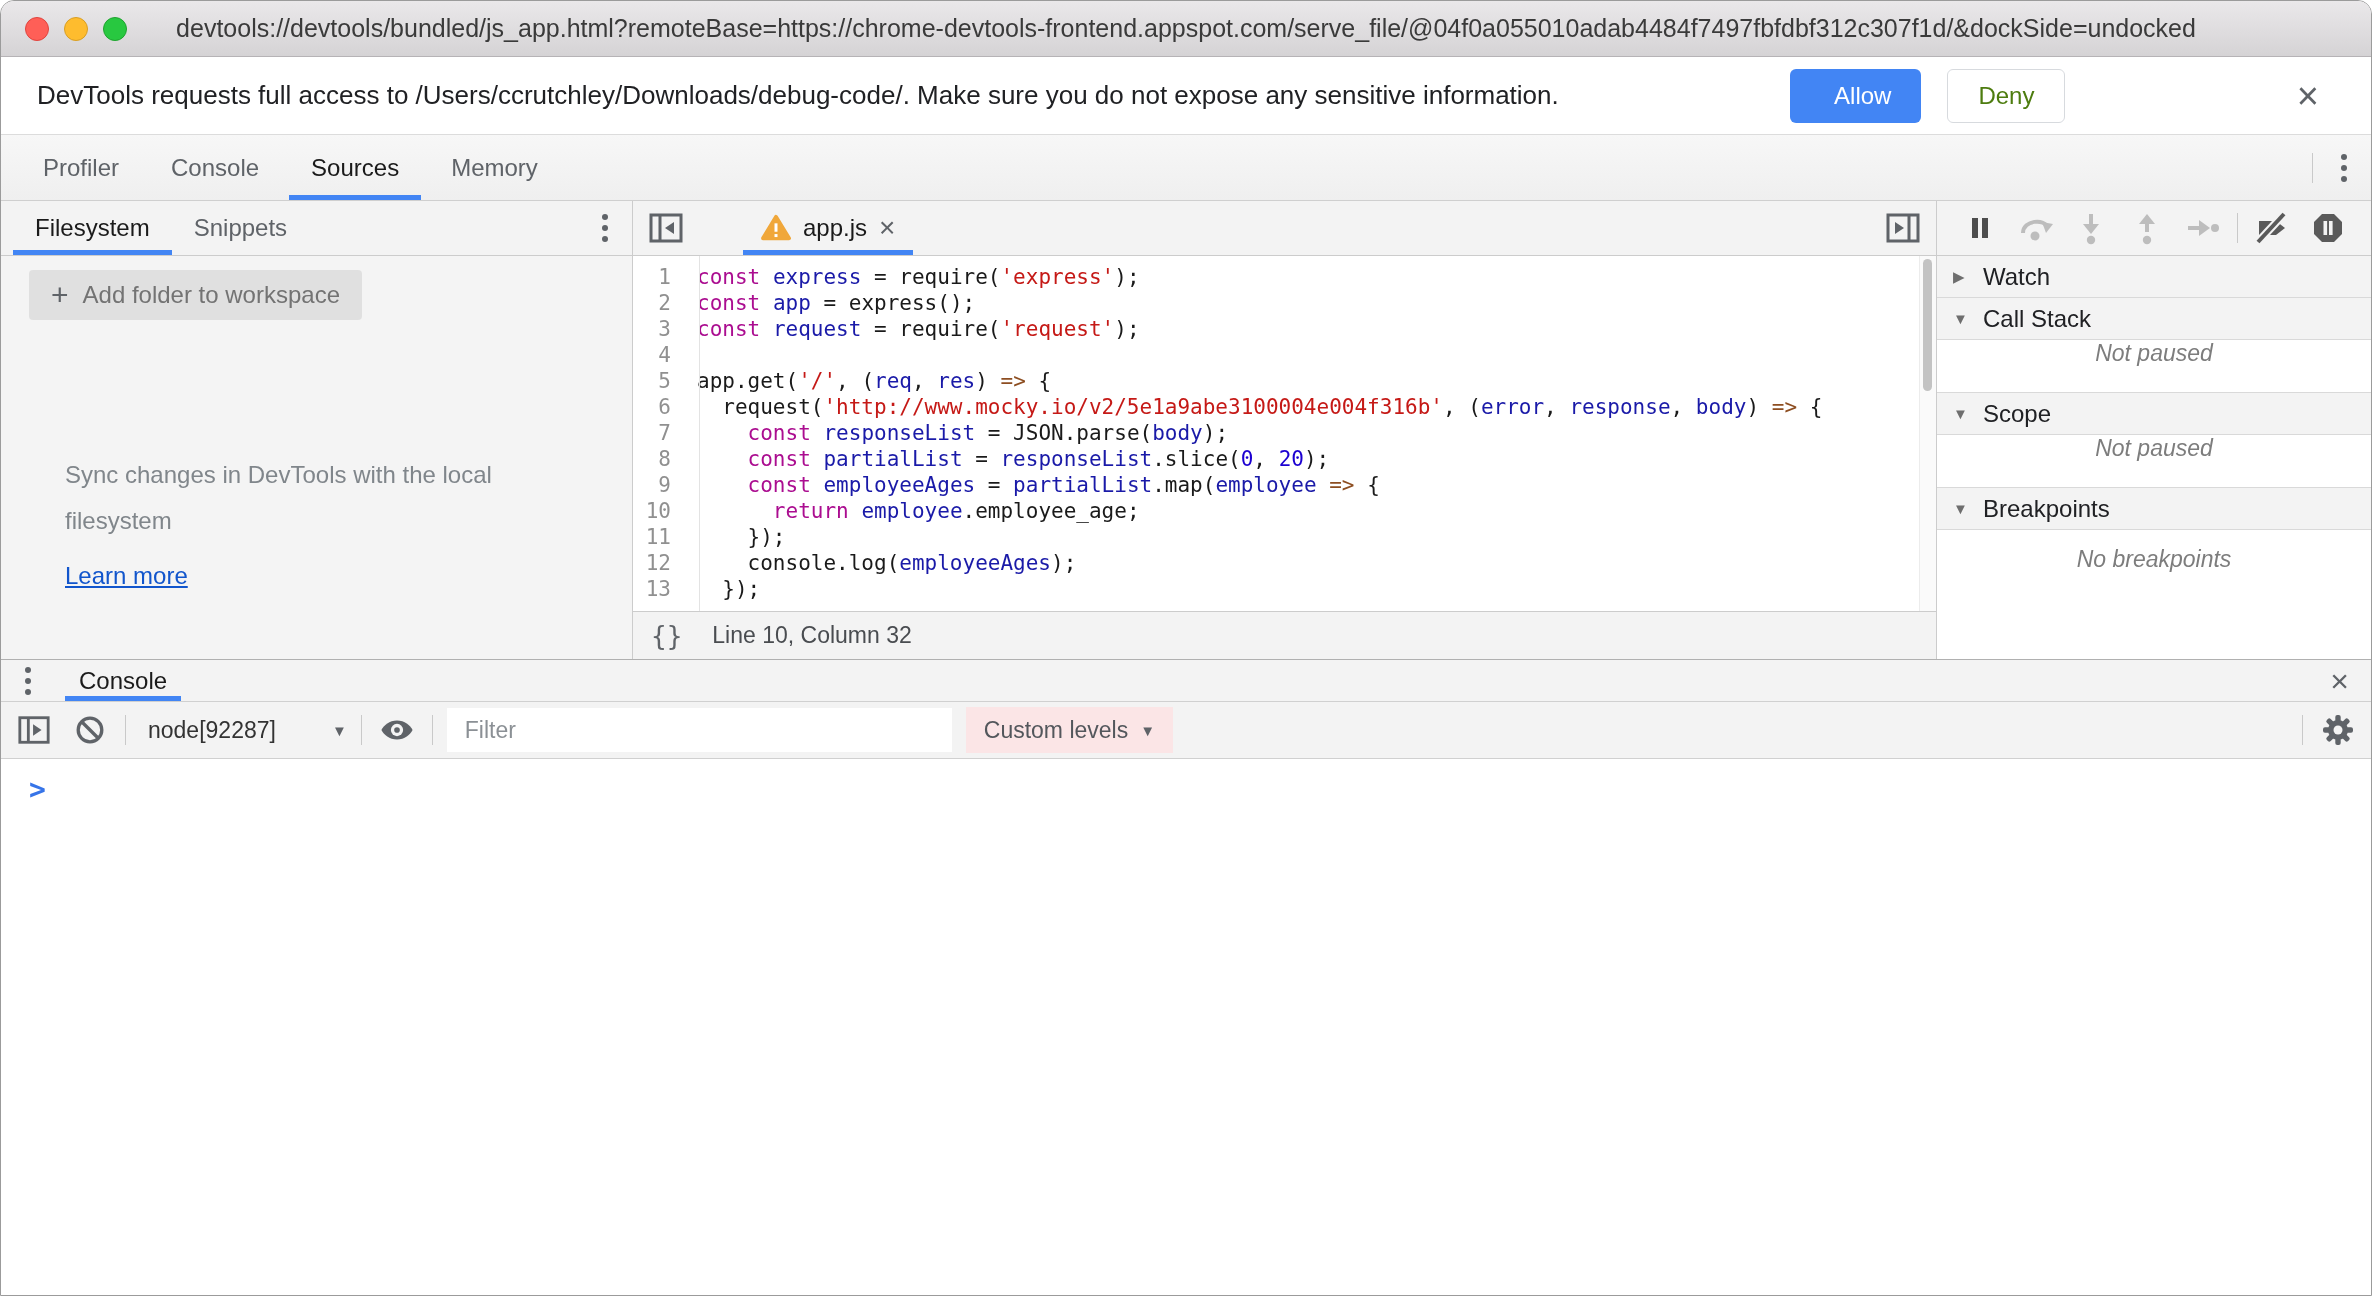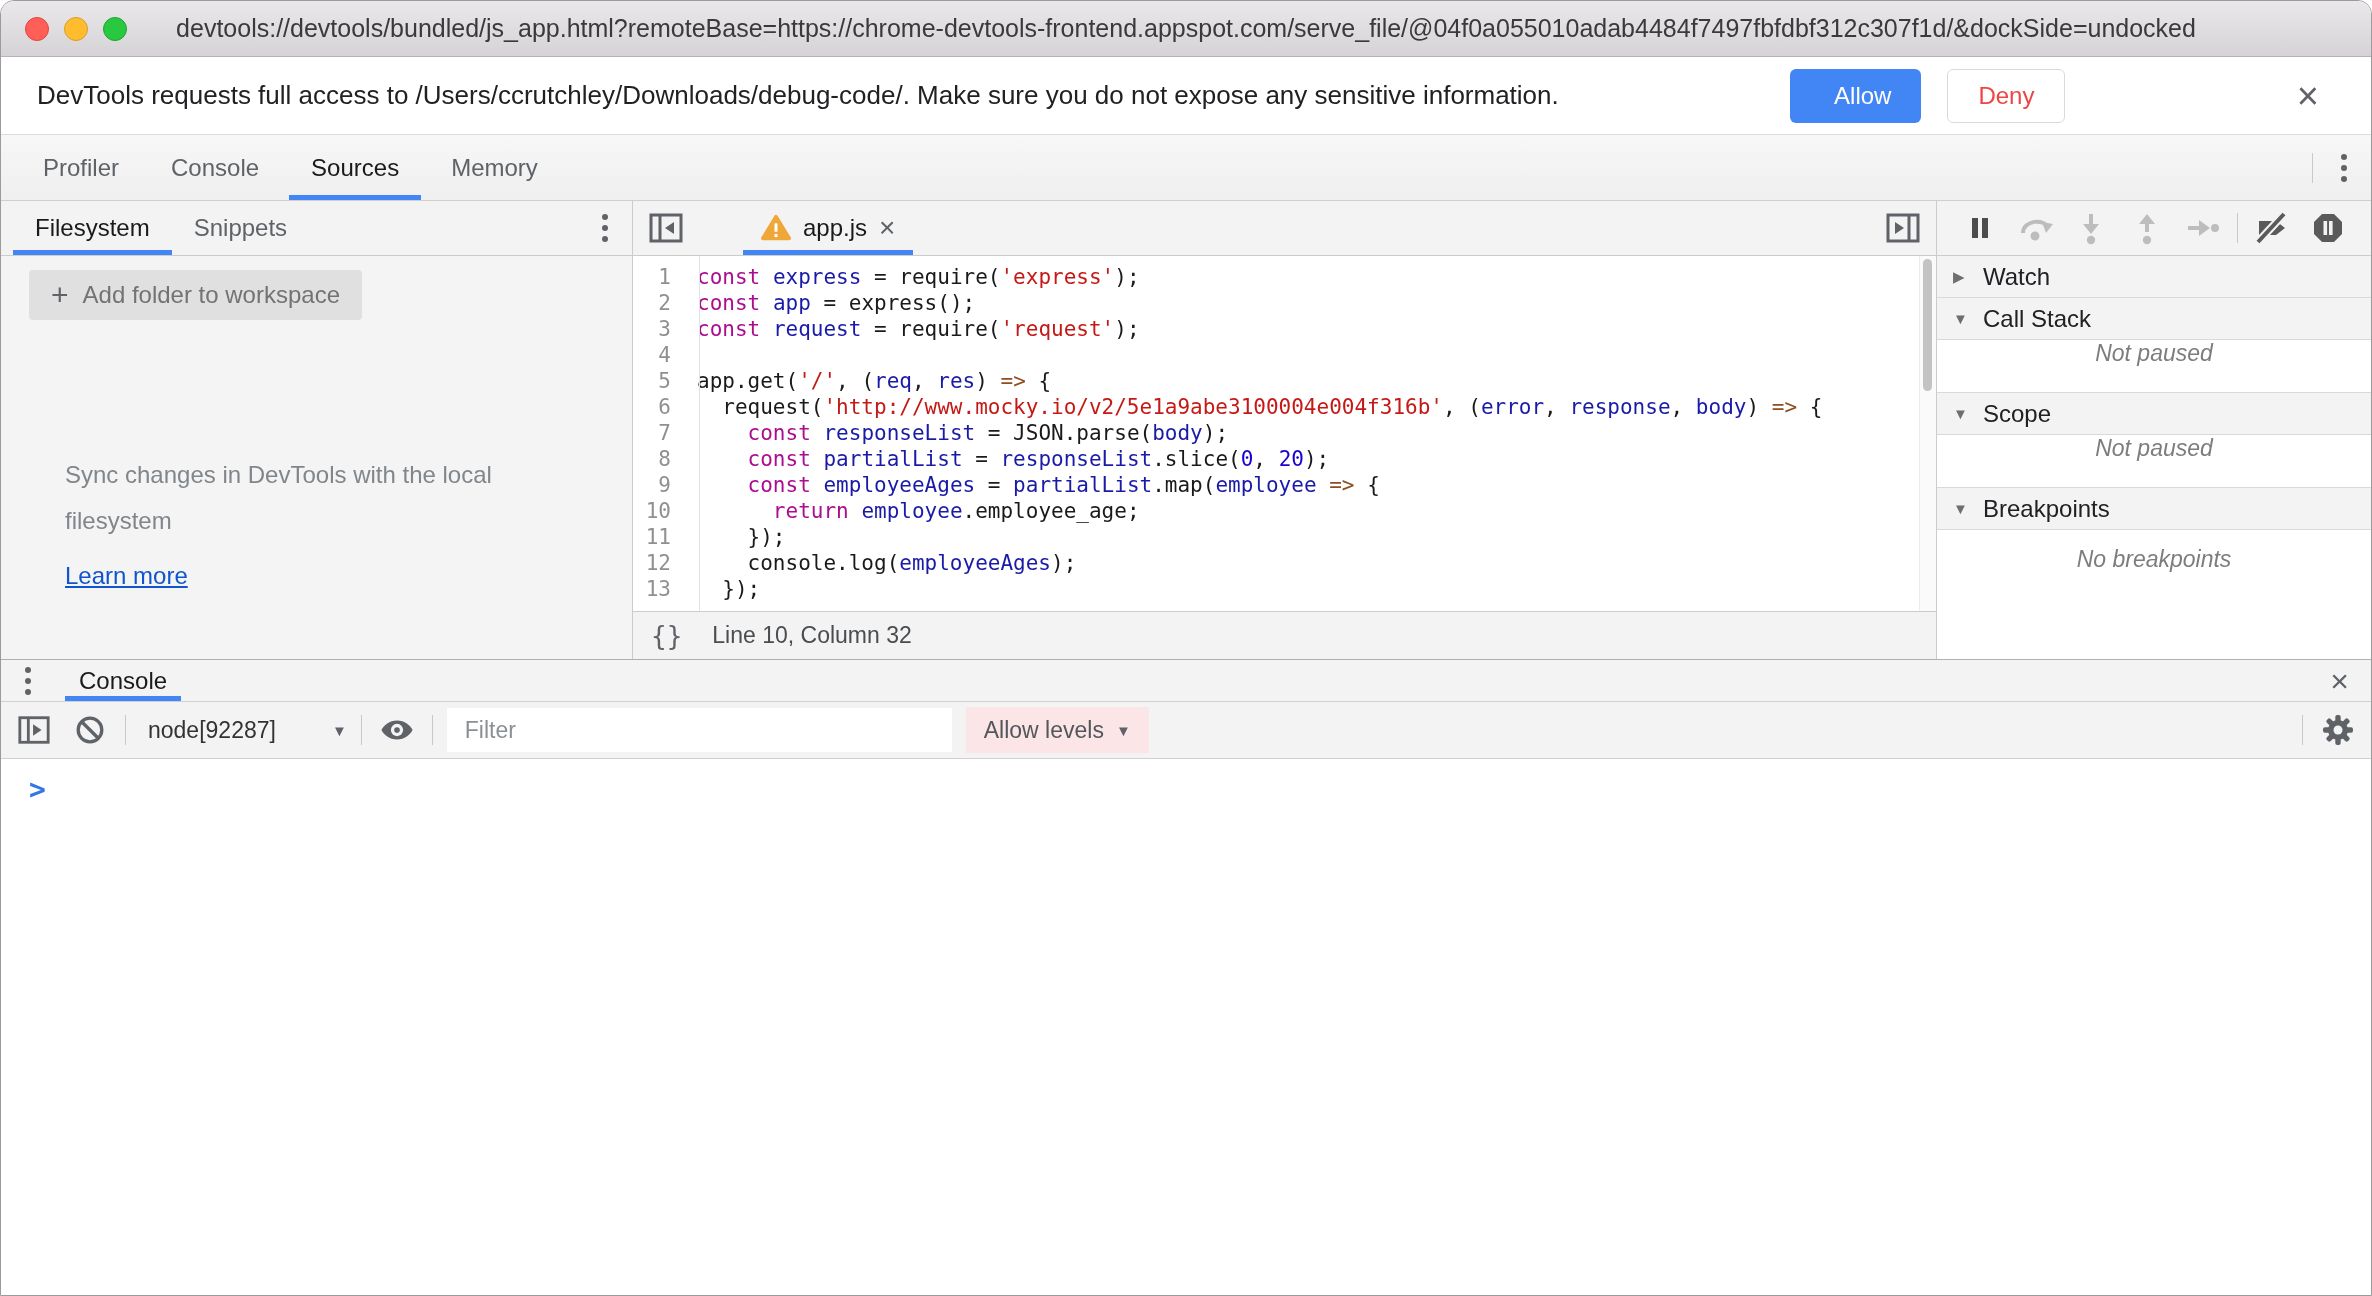--- a/index.html
+++ b/index.html
@@ -25,21 +25,21 @@
   .title-url { font-size:25px; color:#3a3a3a; letter-spacing:0; white-space:nowrap; }
   
   .infobar {
     position:absolute; top:56px; left:0; right:0; height:78px; background:#fff;
     border-bottom:1px solid #dcdcdc; display:flex; align-items:center; padding:0 36px;
   }
   .infobar-msg { font-size:26px; color:#202124; }
   .btn { height:54px; border-radius:6px; font-size:24px; font-weight:500;
          display:flex; align-items:center; padding:0 30px; cursor:default; }
   .btn-allow { background:#4285f4; color:#fff; margin-left:auto;padding-left:44px; }
-  .btn-deny  { background:#fff; color:#ef4444; border:1px solid #d7dade; margin-left:26px; }
+  .btn-deny  { background:#fff; color:#4d7c0f; border:1px solid #d7dade; margin-left:26px; }
   .infobar-close { margin-left:auto; margin-right:16px; font-size:38px; color:#5f6368; line-height:1; }
   
   .main-tabbar {
     position:absolute; top:134px; left:0; right:0; height:66px;
     background:linear-gradient(#f7f7f7,#efefef); border-bottom:1px solid #cfcfcf;
     display:flex; align-items:stretch; padding-left:16px;
   }
   .tab { position:relative; display:flex; align-items:center; padding:0 26px;
          font-size:24px; color:#5f6368; }
   .tab.selected { color:#1a1a1a; }
@@ -405,21 +405,21 @@
       <div class="icon-btn">
         <svg width="38" height="34" viewBox="0 0 36 36">
           <path d="M18 8 C10 8 4 13 1.5 18 C4 23 10 28 18 28 C26 28 32 23 34.5 18 C32 13 26 8 18 8 Z" fill="#5f6368"></path>
           <circle cx="18" cy="18" r="6.5" fill="#f3f3f3"></circle>
           <circle cx="18" cy="18" r="3" fill="#5f6368"></circle>
         </svg>
       </div>
       <div class="vdivider"></div>
       <input class="filter-input" type="text" placeholder="Filter" style="">
       <div class="levels-chip">
-        <span>Allow levels</span>
+        <span>Custom levels</span>
         <span class="caret">▼</span>
       </div>
       <div class="toolbar-spacer"></div>
       <div class="vdivider"></div>
       <div class="icon-btn">
         <svg width="36" height="36" viewBox="0 0 36 36">
           <g fill="#5f6368">
             <rect x="15.3" y="3" width="5.4" height="30" rx="2"></rect>
             <rect x="15.3" y="3" width="5.4" height="30" rx="2" transform="rotate(45 18 18)"></rect>
             <rect x="15.3" y="3" width="5.4" height="30" rx="2" transform="rotate(90 18 18)"></rect>

